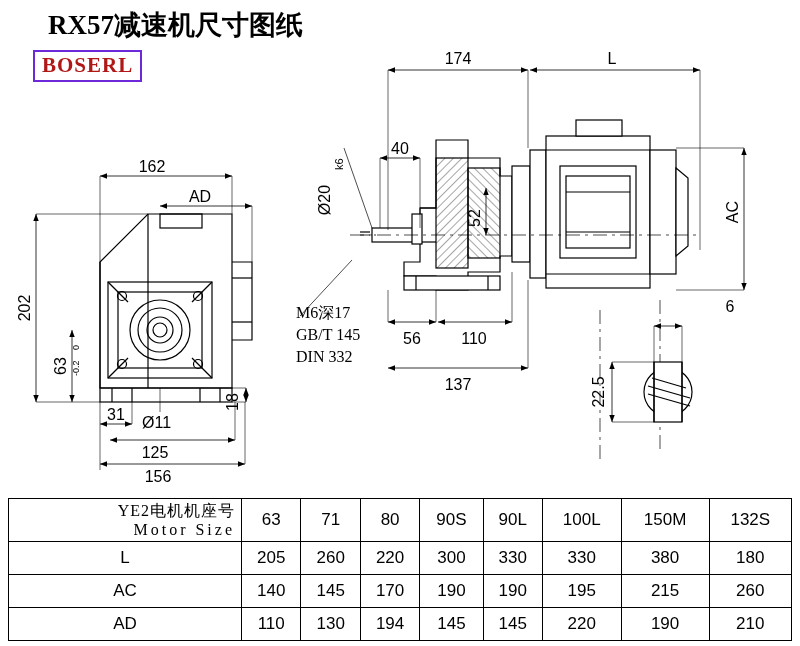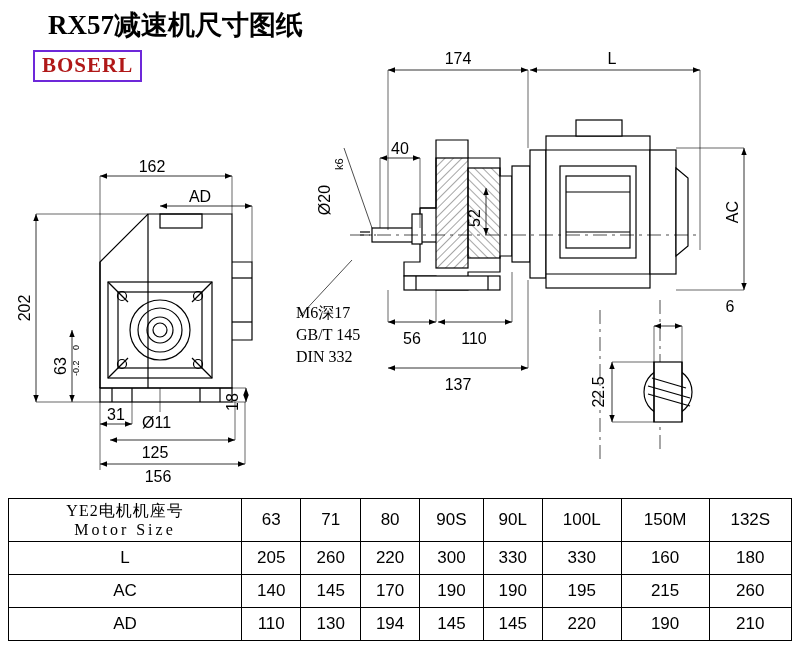--- a/index.html
+++ b/index.html
@@ -66,20 +66,21 @@
     padding: 2px 0;
     height: 28px;
     font-weight: normal;
   }
   .spec-table td.head-cell {
     width: 220px;
     font-family: "Liberation Serif", serif;
     font-size: 16px;
     line-height: 19px;
     padding: 2px 6px;
+    text-align: right;
   }
   .head-cell .cn {
     display: block;
     letter-spacing: 1px;
   }
   .head-cell .en {
     display: block;
     letter-spacing: 3px;
     font-family: Liberation Serif, serif;
   }
@@ -321,21 +322,21 @@
         <td>132S</td>
       </tr>
       <tr>
         <td class="row-label">L</td>
         <td>205</td>
         <td>260</td>
         <td>220</td>
         <td>300</td>
         <td>330</td>
         <td>330</td>
-        <td>160</td>
+        <td>380</td>
         <td>180</td>
       </tr>
       <tr>
         <td class="row-label">AC</td>
         <td>140</td>
         <td>145</td>
         <td>170</td>
         <td>190</td>
         <td>190</td>
         <td>195</td>

